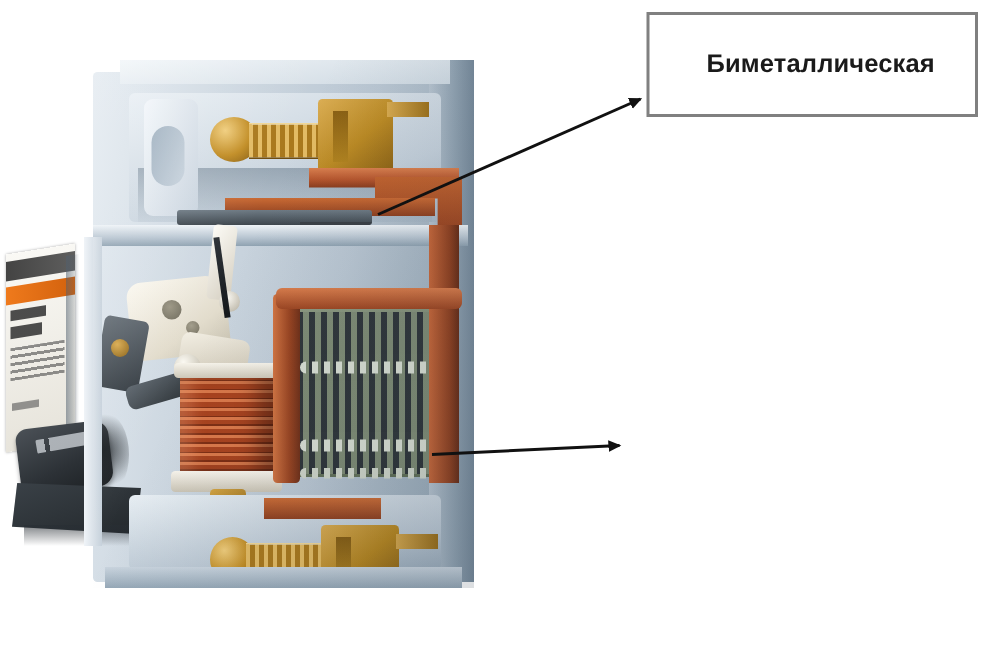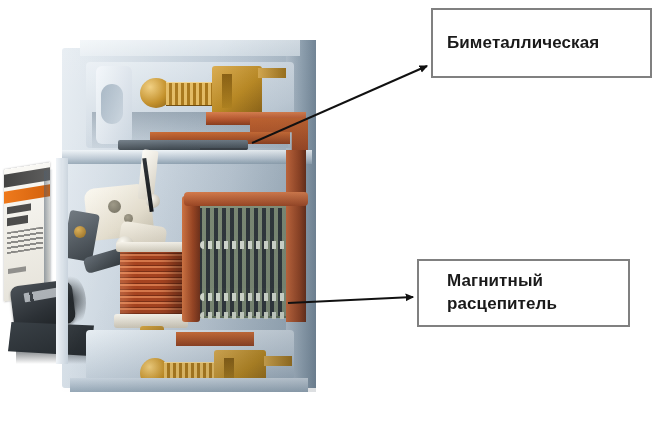--- a/index.html
+++ b/index.html
@@ -5,21 +5,21 @@
   html,body{margin:0;padding:0;background:#ffffff;}
   body{width:660px;height:433px;overflow:hidden;
        font-family:"Liberation Sans","DejaVu Sans",sans-serif;}
   #stage{position:relative;width:660px;height:433px;background:#fff;}
 
   
   .callout{position:absolute;background:#ffffff;border:2px solid #808080;
            box-sizing:border-box;display:flex;flex-direction:column;
            justify-content:center;}
   .callout .line{font-size:17px;font-weight:bold;color:#1a1a1a;
-                 line-height:1.33;letter-spacing:.1px;white-space:nowrap;}
+                 line-height:1.33;letter-spacing:.1px;white-space:nowrap;margin-left:24px;}
   #callout-bimetal{left:431px;top:8px;width:221px;height:70px;
                    padding-left:14px;}
   #callout-magnetic{left:417px;top:259px;width:213px;height:68px;
                     padding-left:28px;}
 
   
   #leaders{position:absolute;left:0;top:0;width:660px;height:433px;
            pointer-events:none;}
 
   
@@ -235,18 +235,14 @@
       </marker>
     </defs>
     <line x1="252" y1="143" x2="427" y2="66" stroke="#111111" stroke-width="2" marker-end="url(#ah)"></line>
     <line x1="288" y1="303" x2="413" y2="297" stroke="#111111" stroke-width="2" marker-end="url(#ah)"></line>
   </svg>
 
   <div class="callout" id="callout-bimetal">
     <div class="line">Биметаллическая</div>
   </div>
 
-  <div class="callout" id="callout-magnetic">
-    <div class="line">Магнитный</div>
-    <div class="line">расцепитель</div>
-  </div>
 
 </div>
 
 </body></html>

